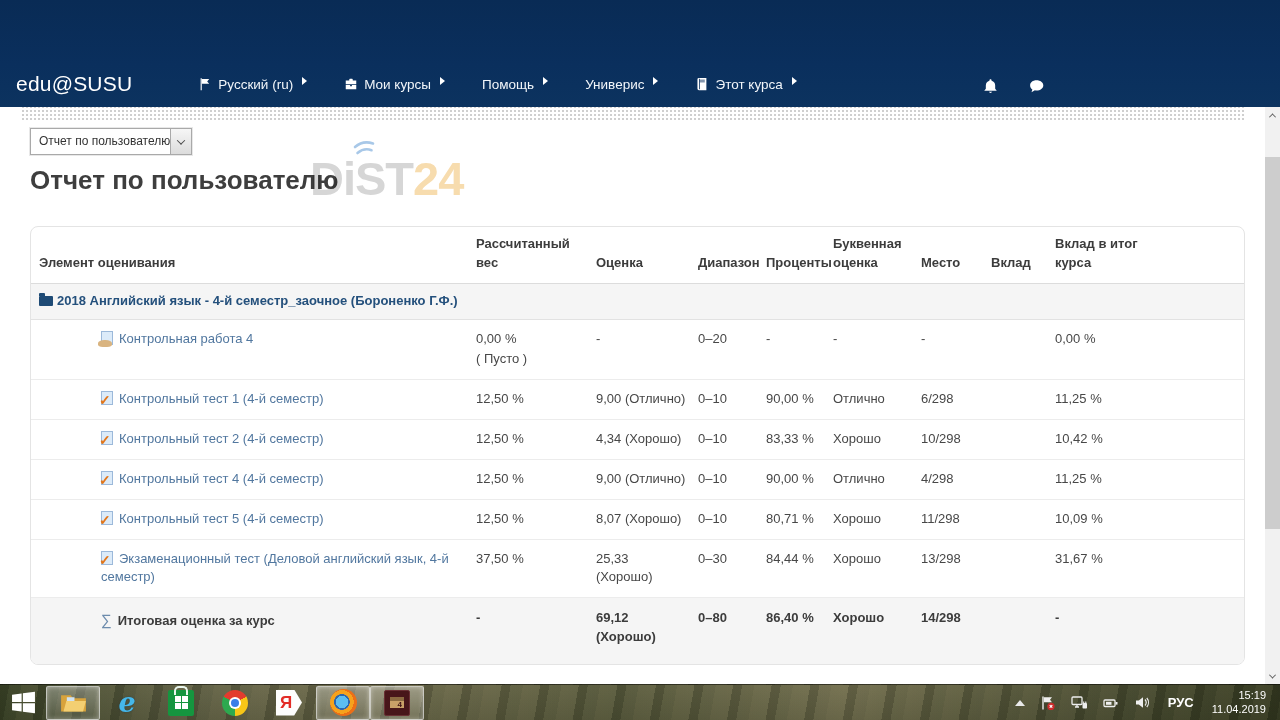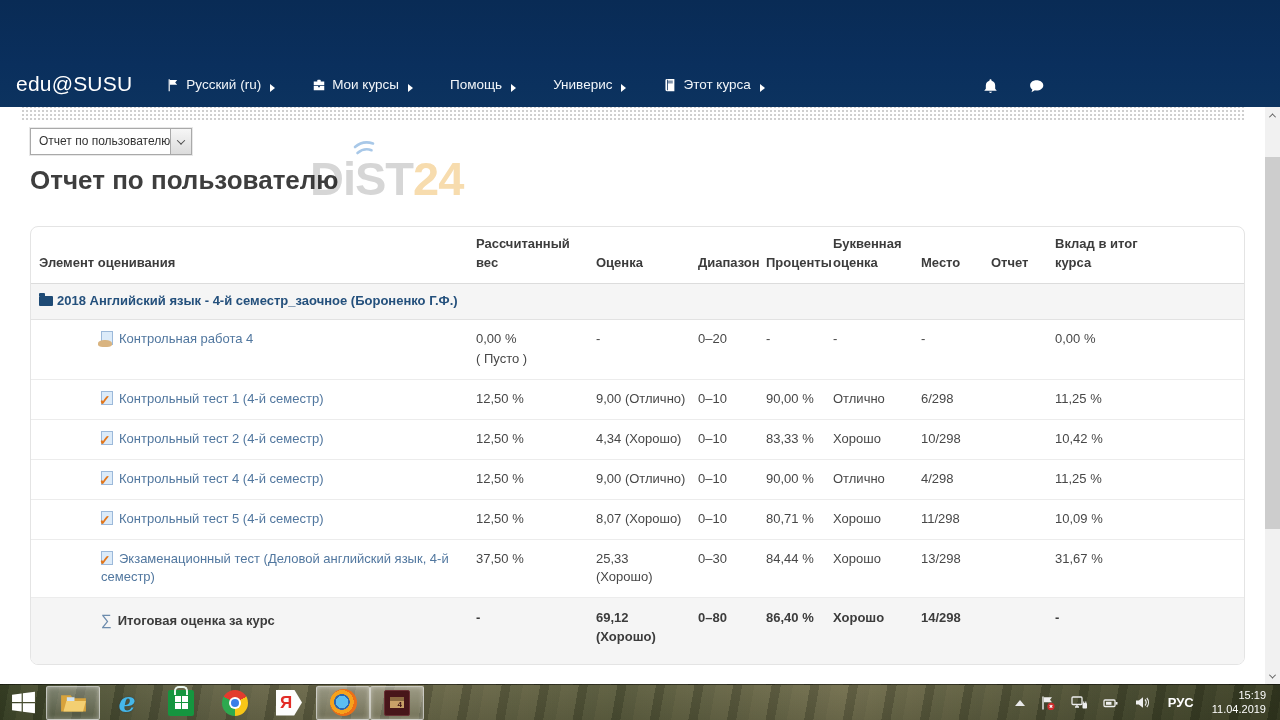--- a/index.html
+++ b/index.html
@@ -4,22 +4,22 @@
 <style>
   * { box-sizing: border-box; margin: 0; padding: 0; }
   html,body { width:1280px; height:720px; overflow:hidden; }
   body { position:relative; font-family:"Liberation Sans", sans-serif; background:#fff; }
 
   
   .header { position:absolute; top:0; left:0; width:1280px; height:107px;
             background:linear-gradient(#092b55 0%, #0a2f5d 60%, #0c335f 100%); }
   .navrow { position:absolute; left:0; bottom:5px; width:100%; height:36px;
             display:flex; align-items:center; }
-  .logo { color:#fff; font-size:21px; margin-left:16px; margin-right:34px; cursor:pointer; letter-spacing:.2px; }
-  .nav-item { color:#f2f6fa; font-size:13.5px; margin-right:37px; display:flex; align-items:flex-end; gap:6px; cursor:pointer; white-space:nowrap; }
+  .logo { color:#fff; font-size:21px; margin-left:16px; margin-right:66px; cursor:pointer; letter-spacing:.2px; }
+  .nav-item { color:#f2f6fa; font-size:13.5px; margin-right:37px; display:flex; align-items:flex-start; gap:6px; cursor:pointer; white-space:nowrap; }
   .nav-item svg { width:14px; height:14px; display:block; }
   .caret-right { width:0; height:0; border-left:5px solid #fff; border-top:4px solid transparent; border-bottom:4px solid transparent; margin-left:3px; }
   .header-actions { position:absolute; left:982px; bottom:12px; display:flex; gap:29px; align-items:center; }
   .header-actions svg { width:17px; height:17px; display:block; cursor:pointer; }
 
   
   .dotstrip { position:absolute; top:107px; left:20px; width:1225px; height:13px;
               background-image:radial-gradient(#cfcfcf 1px, rgba(0,0,0,0) 1.1px);
               background-size:4px 4px; background-position:1px 2px; }
 
@@ -227,21 +227,21 @@
   </colgroup>
   <thead>
     <tr>
       <th class="first">Элемент оценивания</th>
       <th>Рассчитанный вес</th>
       <th>Оценка</th>
       <th>Диапазон</th>
       <th>Проценты</th>
       <th>Буквенная оценка</th>
       <th>Место</th>
-      <th>Отчет</th>
+      <th>Вклад</th>
       <th class="th-narrow"><span>Вклад в итог курса</span></th>
     </tr>
   </thead>
   <tbody>
     <tr class="category">
       <td colspan="9">
         <span class="folder-icon"></span><span>2018 Английский язык - 4-й семестр_заочное (Бороненко Г.Ф.)</span>
       </td>
     </tr>
 

